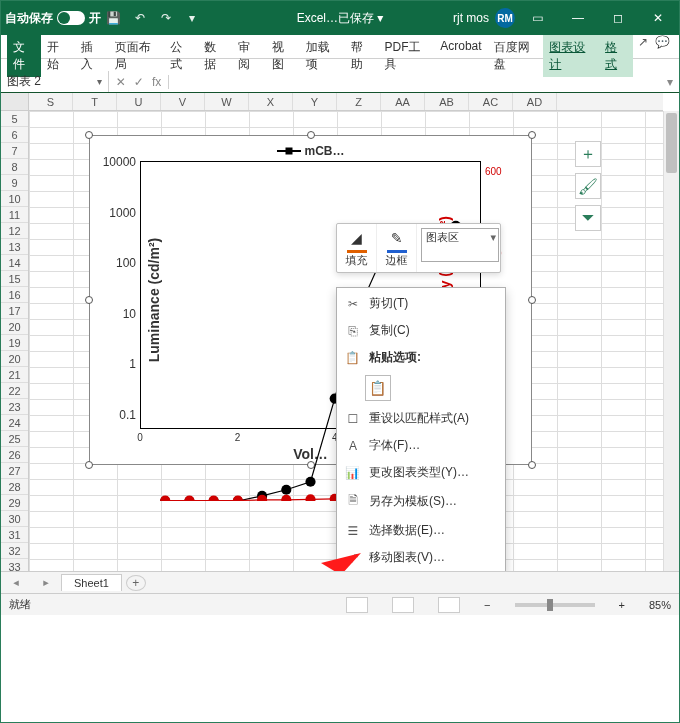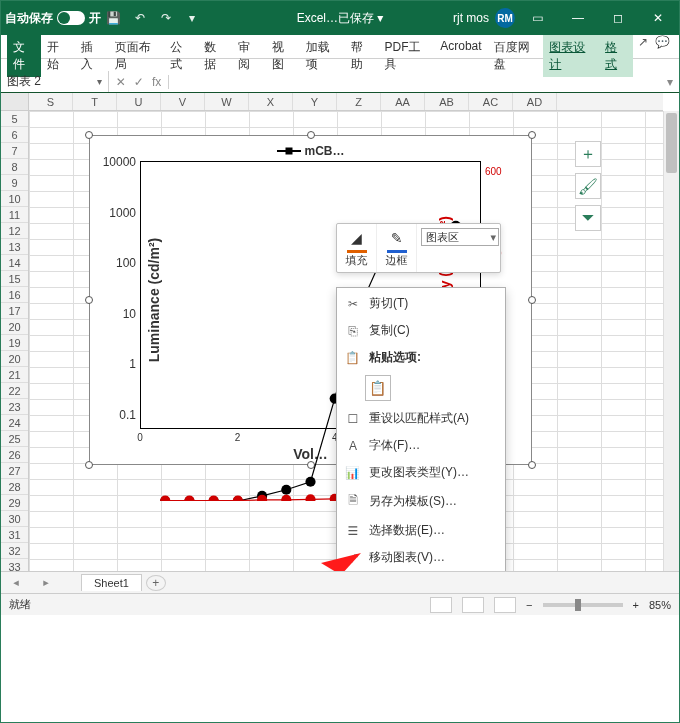--- a/index.html
+++ b/index.html
@@ -67,43 +67,43 @@
   
   .side-tools { position:absolute; top:48px; right:76px; width:28px; }
   .side-tools div { width:26px; height:26px; border:1px solid #ccc; background:#fff; margin-bottom:6px; display:flex; align-items:center; justify-content:center; font-size:16px; color:#2a7d5a; }
 
   
   .floatbar { position:absolute; top:130px; left:335px; width:165px; height:50px; background:#fff; border:1px solid #c0c0c0; border-radius:2px; box-shadow:0 2px 6px rgba(0,0,0,.15); display:flex; }
   .floatbar .cell { flex:0 0 40px; border-right:1px solid #eee; display:flex; flex-direction:column; align-items:center; justify-content:center; font-size:11px; }
   .floatbar .cell .icon { height:20px; display:flex; align-items:center; justify-content:center; font-size:14px; }
   .floatbar .cell .swatch { width:20px; height:3px; margin-top:2px; }
   .floatbar .sel { flex:1; display:flex; align-items:flex-start; padding:4px; }
-  .floatbar .sel .combo { border:1px solid #aaa; font-size:11px; padding:1px 14px 1px 4px; position:relative; height:18px; line-height:15px; width:78px; }
+  .floatbar .sel .combo { border:1px solid #aaa; font-size:11px; padding:1px 14px 1px 4px; position:relative; height:34px; line-height:15px; width:78px; }
   .floatbar .sel .combo::after { content:'▾'; position:absolute; right:2px; top:1px; color:#666; }
 
   
   .ctxmenu { position:absolute; top:194px; left:335px; width:170px; background:#fff; border:1px solid #b0b0b0; box-shadow:0 4px 10px rgba(0,0,0,.2); font-size:12px; padding:2px 0; }
   .ctxmenu .item { display:flex; align-items:center; gap:8px; padding:5px 10px 5px 8px; cursor:pointer; position:relative; }
   .ctxmenu .item .mico { width:16px; text-align:center; color:#555; }
   .ctxmenu .item.bold .label { font-weight:bold; }
   .ctxmenu .bigicon { padding:4px 0 4px 28px; }
   .ctxmenu .bigicon .paste-ico { width:26px; height:26px; border:1px solid #bbb; display:flex; align-items:center; justify-content:center; font-size:14px; color:#888; }
 
   
   .arrow-shape { position:absolute; width:160px; height:160px; pointer-events:none; }
 
   
   .sheettabs { height:22px; border-top:1px solid #ccc; display:flex; align-items:center; background:#f4f4f4; font-size:11px; }
   .sheettabs .nav { width:60px; display:flex; justify-content:space-around; color:#888; }
-  .sheettabs .tab { background:#fff; border:1px solid #ccc; border-bottom:none; padding:2px 12px; margin-left:20px; }
+  .sheettabs .tab { background:#fff; border:1px solid #ccc; border-bottom:none; padding:2px 12px; margin-left:0; }
   .sheettabs .add { width:20px; text-align:center; color:#666; margin-left:4px; border:1px solid #ccc; border-radius:50%; line-height:14px; height:16px; font-size:12px;}
   .sheettabs .hscroll { flex:1; }
 
   
-  .statusbar { height:22px; border-top:1px solid #ccc; display:flex; align-items:center; background:#f4f4f4; font-size:11px; padding:0 8px; gap:10px; }
+  .statusbar { height:22px; border-top:1px solid #ccc; display:flex; align-items:center; background:#f4f4f4; font-size:11px; padding:0 8px; gap:24px; }
   .statusbar .spacer { flex:1; }
   .statusbar .viewbtn { width:22px; height:16px; border:1px solid #ccc; background:#fff; }
   .statusbar .zoomslider { width:80px; height:4px; background:#ccc; position:relative; }
   .statusbar .zoomslider::after { content:''; position:absolute; left:40%; top:-4px; width:6px; height:12px; background:#888; }
 </style>
 </head>
 <body>
 
 <div class="window">
 

